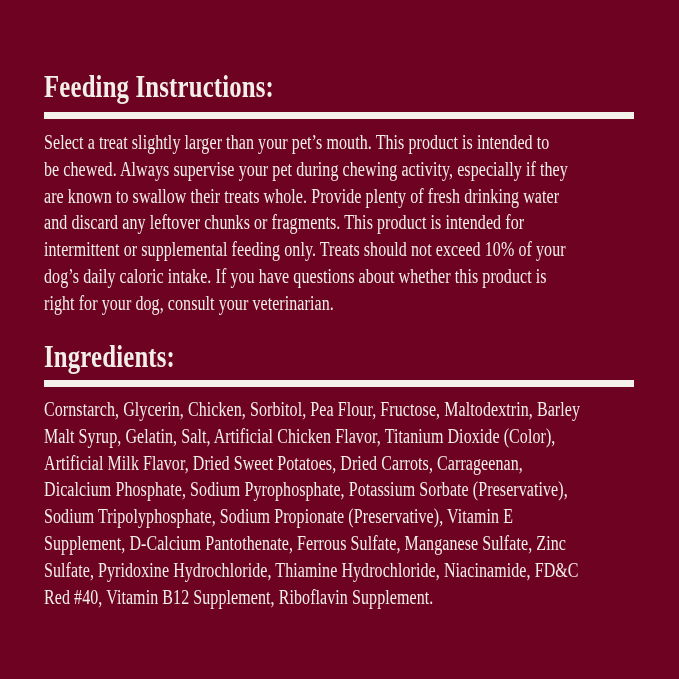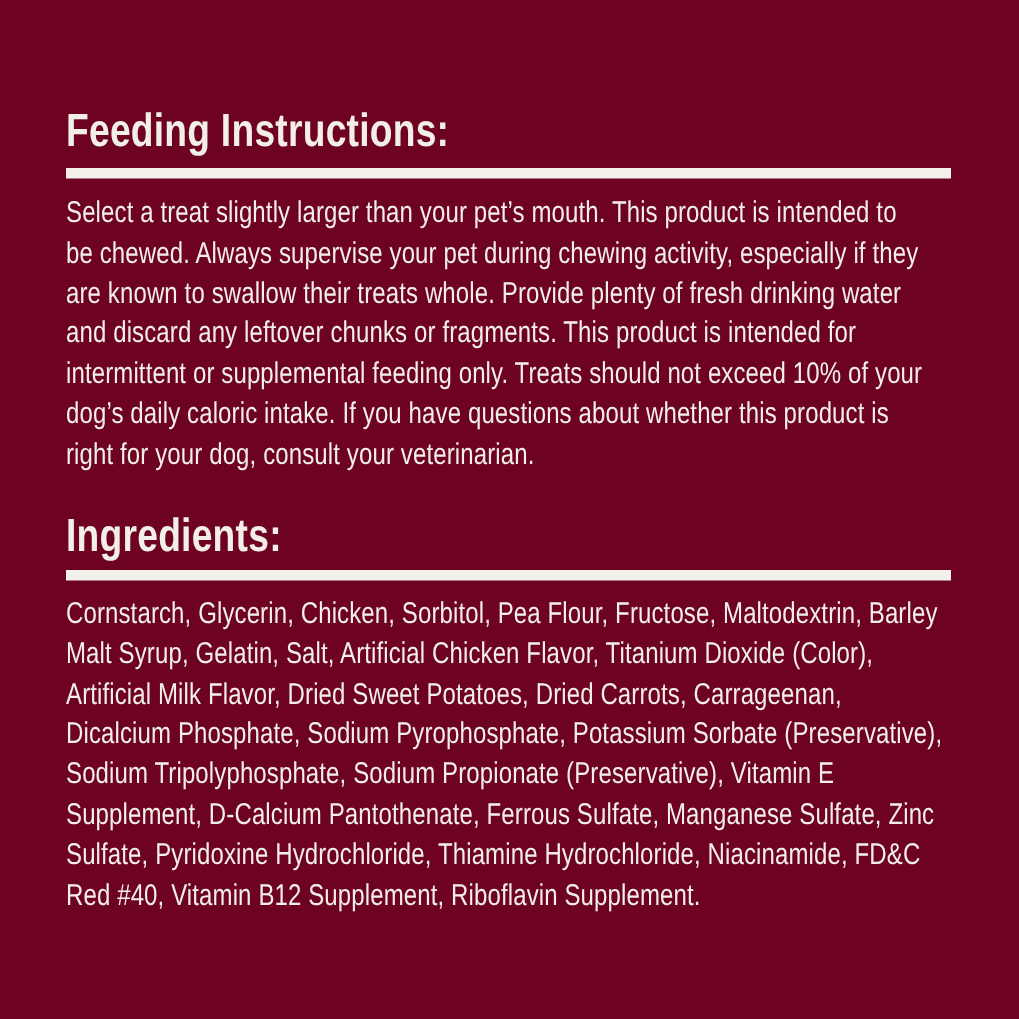--- a/index.html
+++ b/index.html
@@ -6,21 +6,21 @@
     margin: 0;
     padding: 0;
     background: #6E0222;
   }
   .label-page {
     position: relative;
     width: 679px;
     height: 679px;
     background: #6E0222;
     overflow: hidden;
-    font-family: Liberation Sans, sans-serif;
+    font-family: Liberation Serif, serif;
     color: #F2EFE7;
   }
   .section-heading {
     position: absolute;
     left: 44px;
     font-size: 31px;
     font-weight: 700;
     line-height: 31px;
     white-space: nowrap;
     transform: scaleX(0.80);

